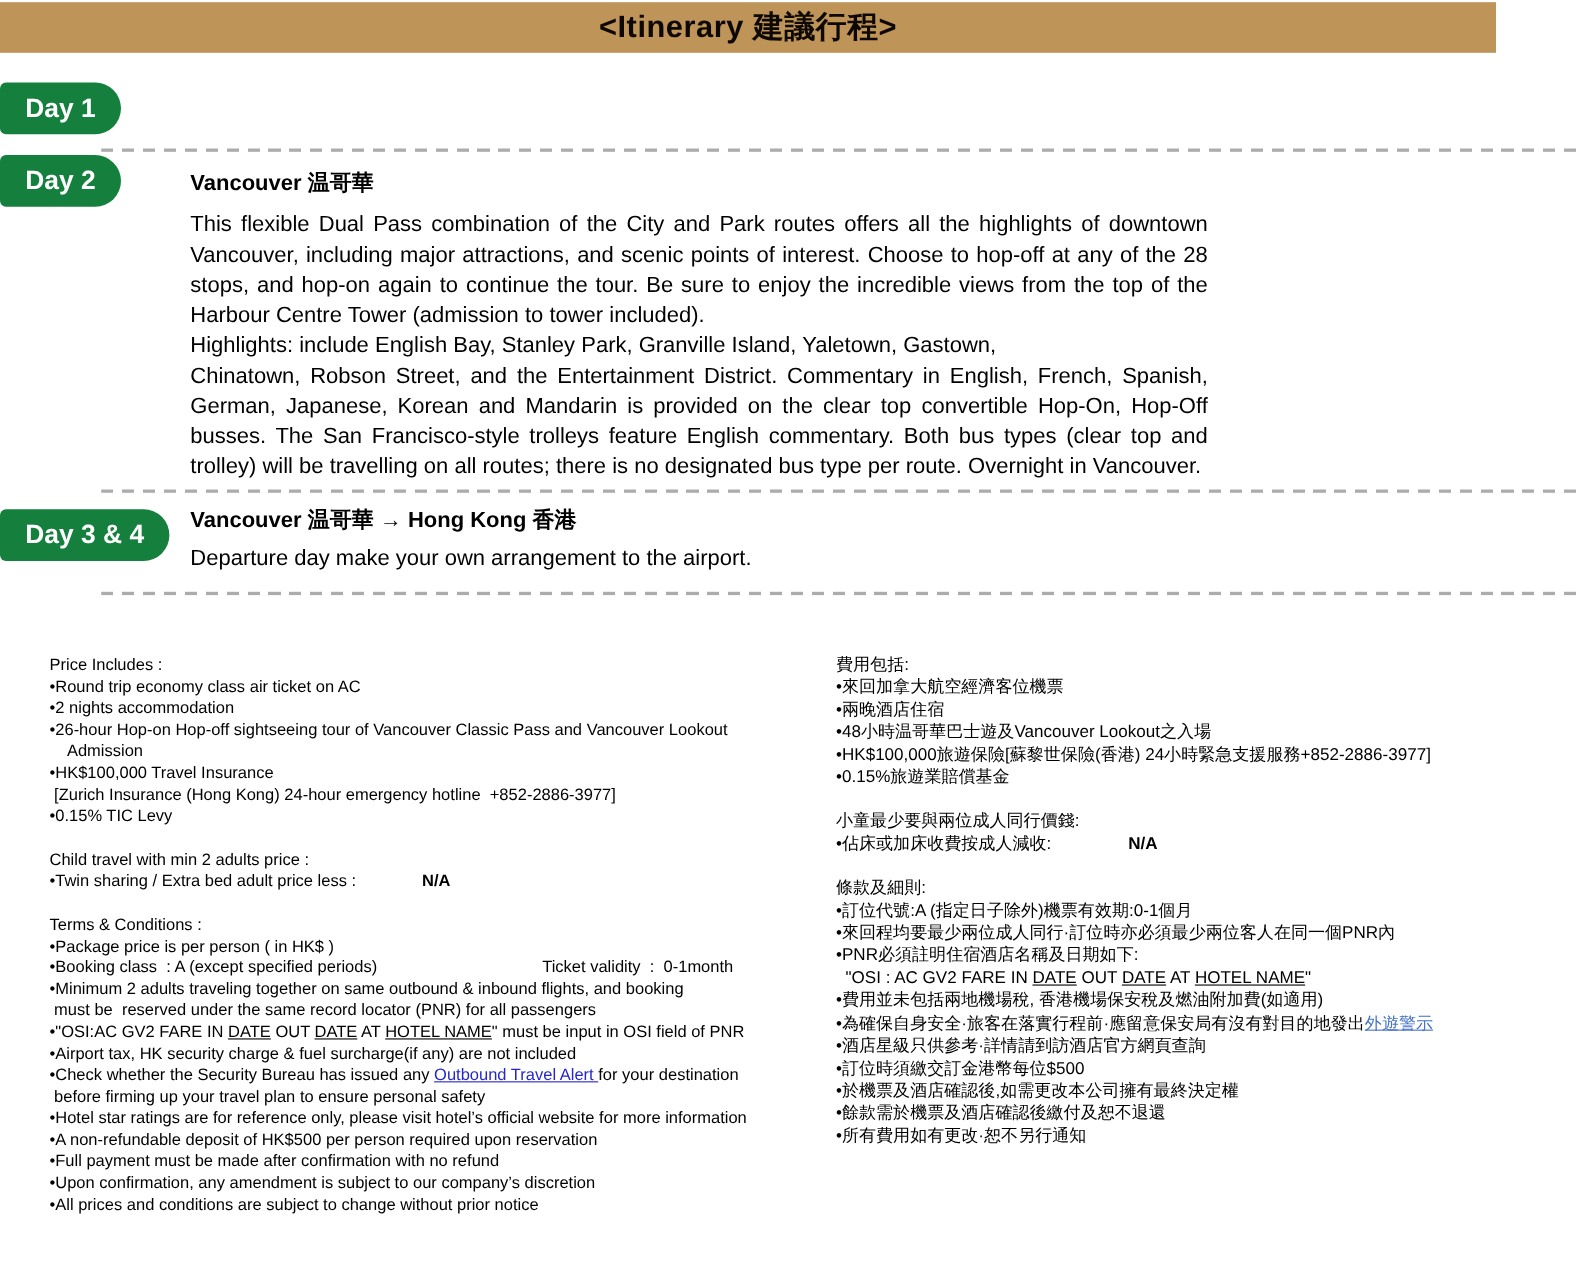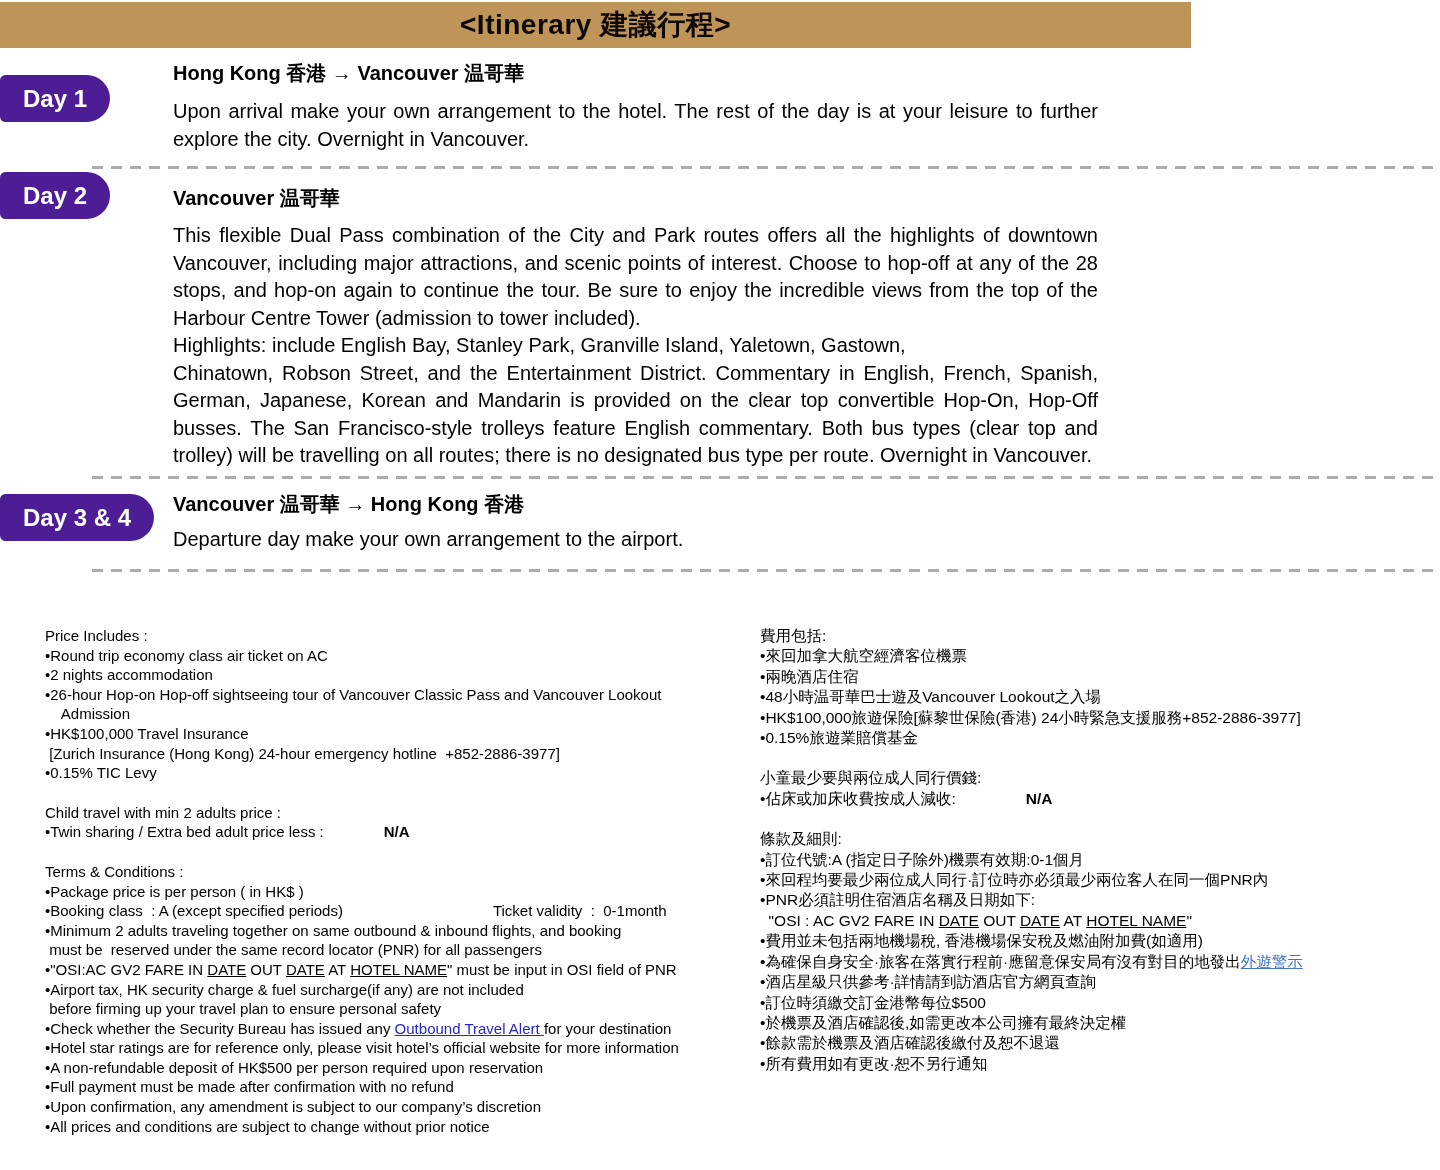--- a/index.html
+++ b/index.html
@@ -5,31 +5,31 @@
   * { margin:0; padding:0; box-sizing:border-box; }
   html,body { background:#ffffff; }
   body {
     width:1440px; height:1170px; overflow:hidden;
     font-family:"Liberation Sans","DejaVu Sans",sans-serif;
     color:#000;
   }
   .page { position:relative; width:1440px; height:1170px; }
 
   .banner {
-    margin-top:2px; height:46px; width:1191px;
+    margin-top:2px; height:46px; width:1360px;
     background:#be9459; color:#0d0800;
     font-size:28px; font-weight:bold;
     text-align:center; line-height:46px;
     letter-spacing:0.5px;
   }
 
   .day-row { display:flex; }
   .day-row .badge-col { width:173px; flex:none; }
   .day-badge {
-    display:inline-block; background:#4c1d95; color:#fff;
+    display:inline-block; background:#15803d; color:#fff;
     font-size:24px; font-weight:bold;
     height:47px; line-height:47px; padding:0 23px;
     border-radius:6px 26px 26px 6px;
     white-space:nowrap;
   }
   .day-content { flex:none; width:925px; }
   .day-title { font-size:20px; font-weight:bold; line-height:26px; }
   .day-body {
     font-size:20px; line-height:27.5px;
     text-align:justify; white-space:pre-wrap;
@@ -77,24 +77,20 @@
 <div class="page">
 
   <div class="banner">
     <span>&lt;Itinerary 建議行程&gt;</span>
   </div>
 
   <div class="day-row row-1">
     <div class="badge-col">
       <span class="day-badge">Day 1</span>
     </div>
-    <div class="day-content">
-      <div class="day-title">Hong Kong 香港 → Vancouver 温哥華</div>
-      <div class="day-body">Upon arrival make your own arrangement to the hotel. The rest of the day is at your leisure to further explore the city. Overnight in Vancouver.</div>
-    </div>
   </div>
 
   <div class="sep sep-1"></div>
 
   <div class="day-row row-2">
     <div class="badge-col">
       <span class="day-badge">Day 2</span>
     </div>
     <div class="day-content">
       <div class="day-title">Vancouver 温哥華</div>
@@ -135,22 +131,22 @@
           <div class="line"><span>•Twin sharing / Extra bed adult price less :</span><span class="b" style="margin-left: 60px;">N/A</span></div>
         </div>
         <div class="block">
           <div class="line"><span>Terms &amp; Conditions :</span></div>
           <div class="line"><span>•Package price is per person ( in HK$ )</span></div>
           <div class="line"><span>•Booking class  : A (except specified periods)</span><span style="margin-left: 150px;">Ticket validity  :  0-1month</span></div>
           <div class="line"><span>•Minimum 2 adults traveling together on same outbound &amp; inbound flights, and booking</span></div>
           <div class="line"><span> must be  reserved under the same record locator (PNR) for all passengers</span></div>
           <div class="line"><span>•"OSI:AC GV2 FARE IN </span><span class="u">DATE</span><span> OUT </span><span class="u">DATE</span><span> AT </span><span class="u">HOTEL NAME</span><span>" must be input in OSI field of PNR</span></div>
           <div class="line"><span>•Airport tax, HK security charge &amp; fuel surcharge(if any) are not included</span></div>
+          <div class="line"><span>•Check whether the Security Bureau has issued any </span><span class="link">Outbound Travel Alert </span><span>for your destination</span></div>
           <div class="line"><span> before firming up your travel plan to ensure personal safety</span></div>
-          <div class="line"><span>•Check whether the Security Bureau has issued any </span><span class="link">Outbound Travel Alert </span><span>for your destination</span></div>
           <div class="line"><span>•Hotel star ratings are for reference only, please visit hotel’s official website for more information</span></div>
           <div class="line"><span>•A non-refundable deposit of HK$500 per person required upon reservation</span></div>
           <div class="line"><span>•Full payment must be made after confirmation with no refund</span></div>
           <div class="line"><span>•Upon confirmation, any amendment is subject to our company’s discretion</span></div>
           <div class="line"><span>•All prices and conditions are subject to change without prior notice</span></div>
         </div>
       </div>
     <div class="col col-zh">
         <div class="block">
           <div class="line"><span>費用包括:</span></div>

